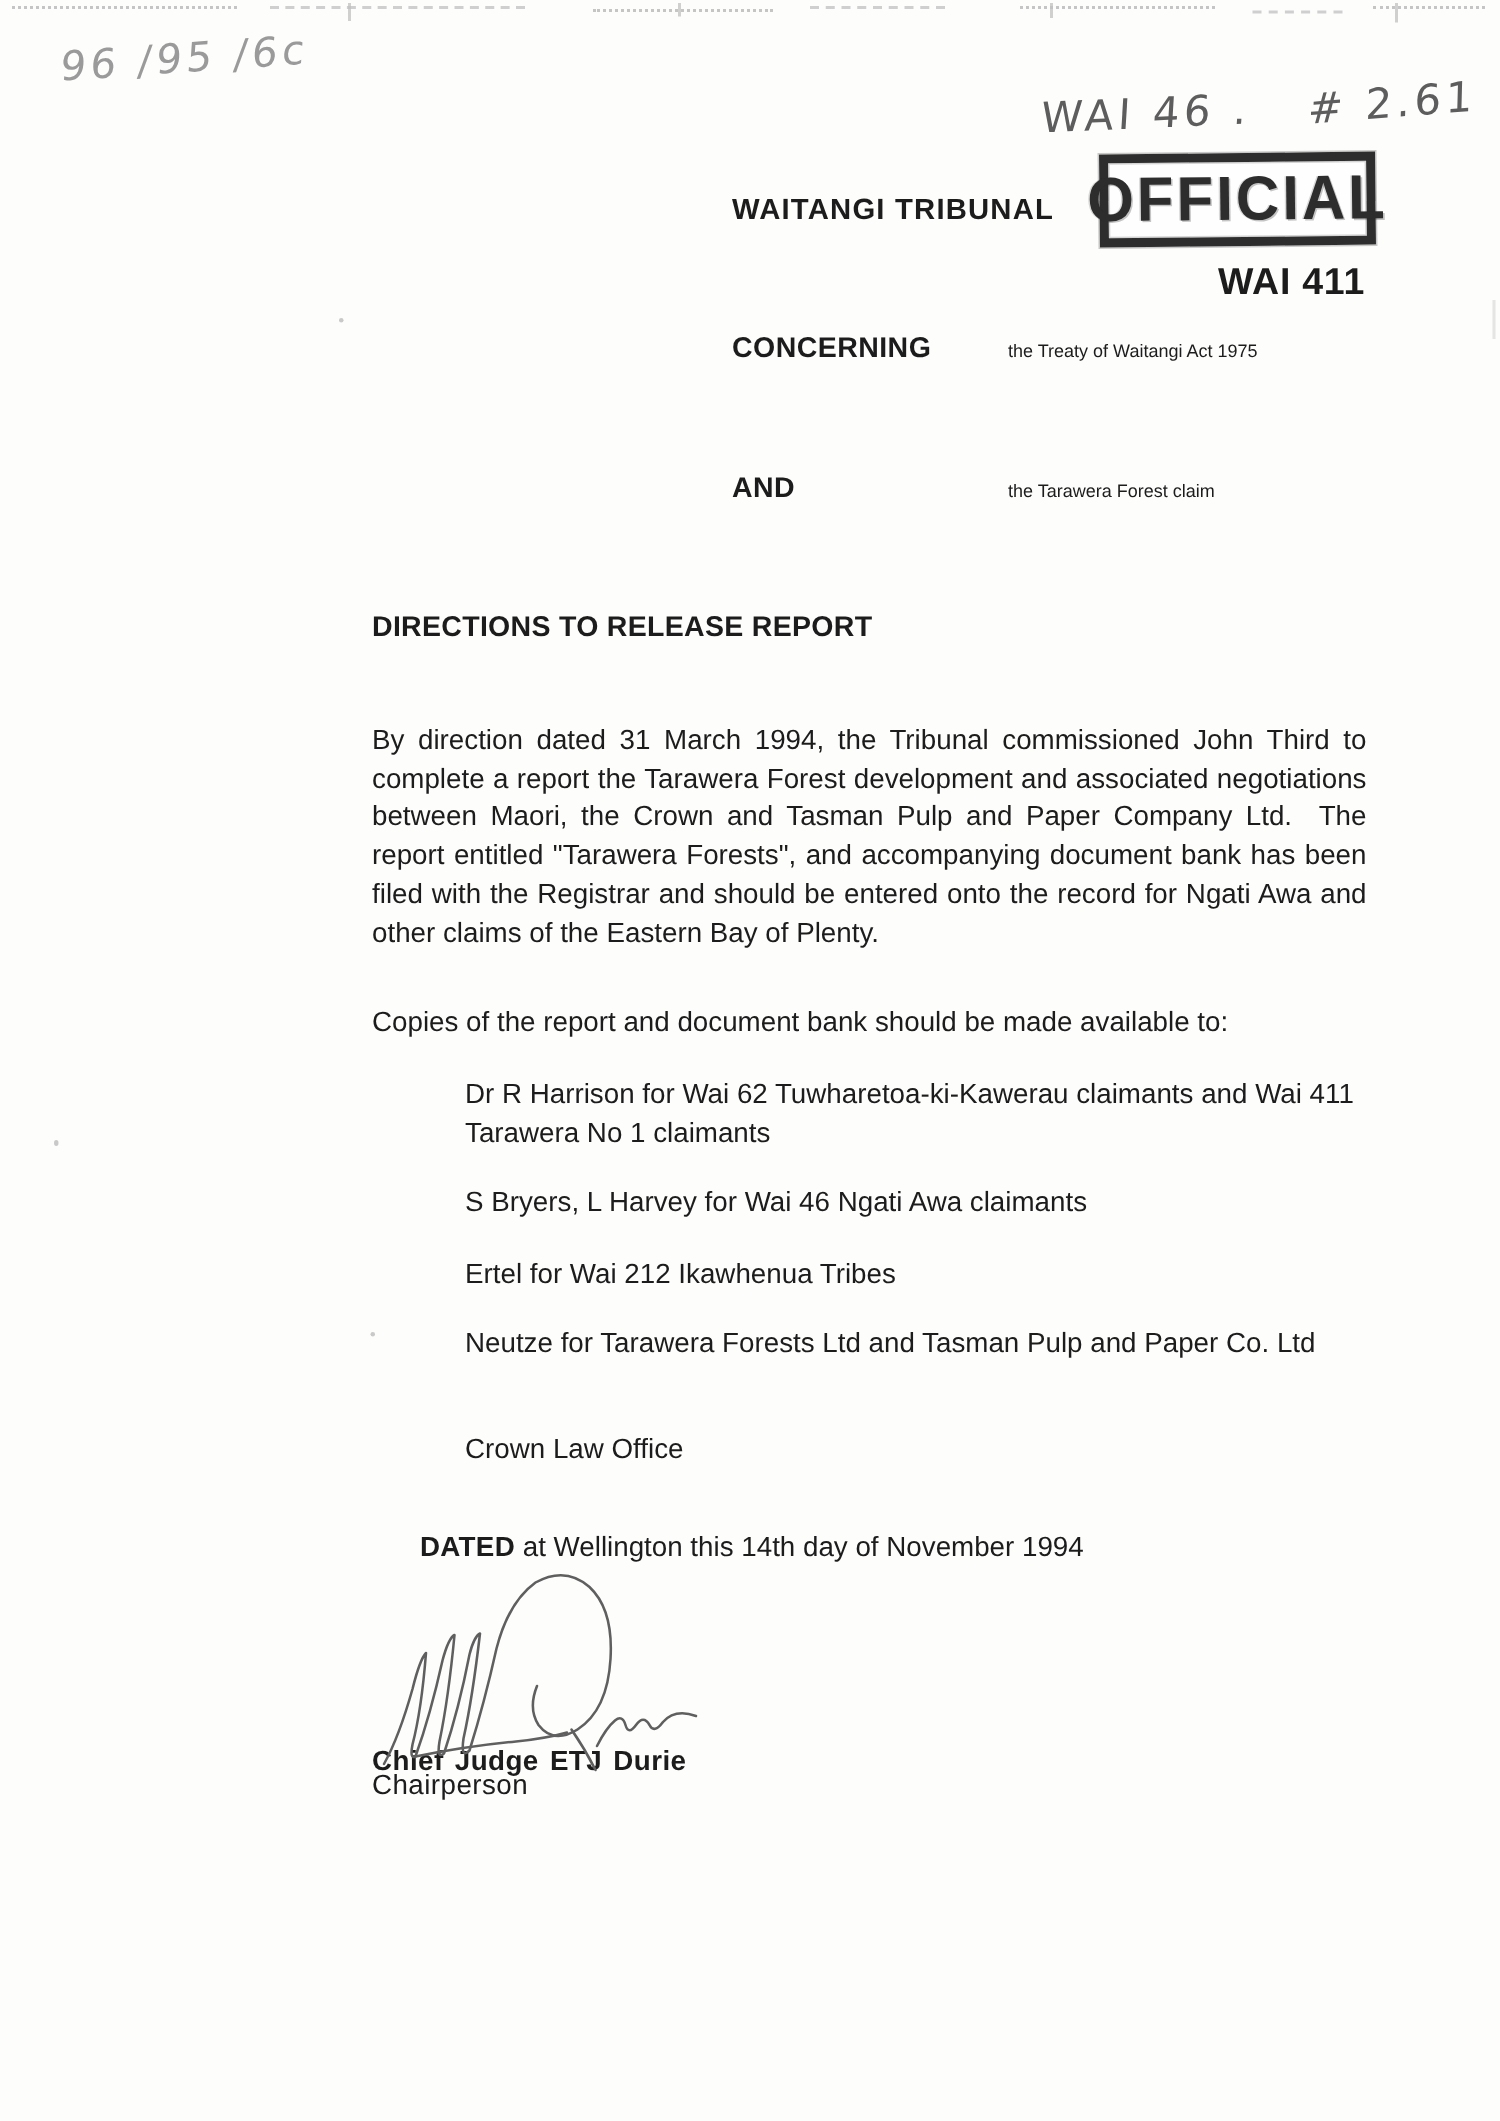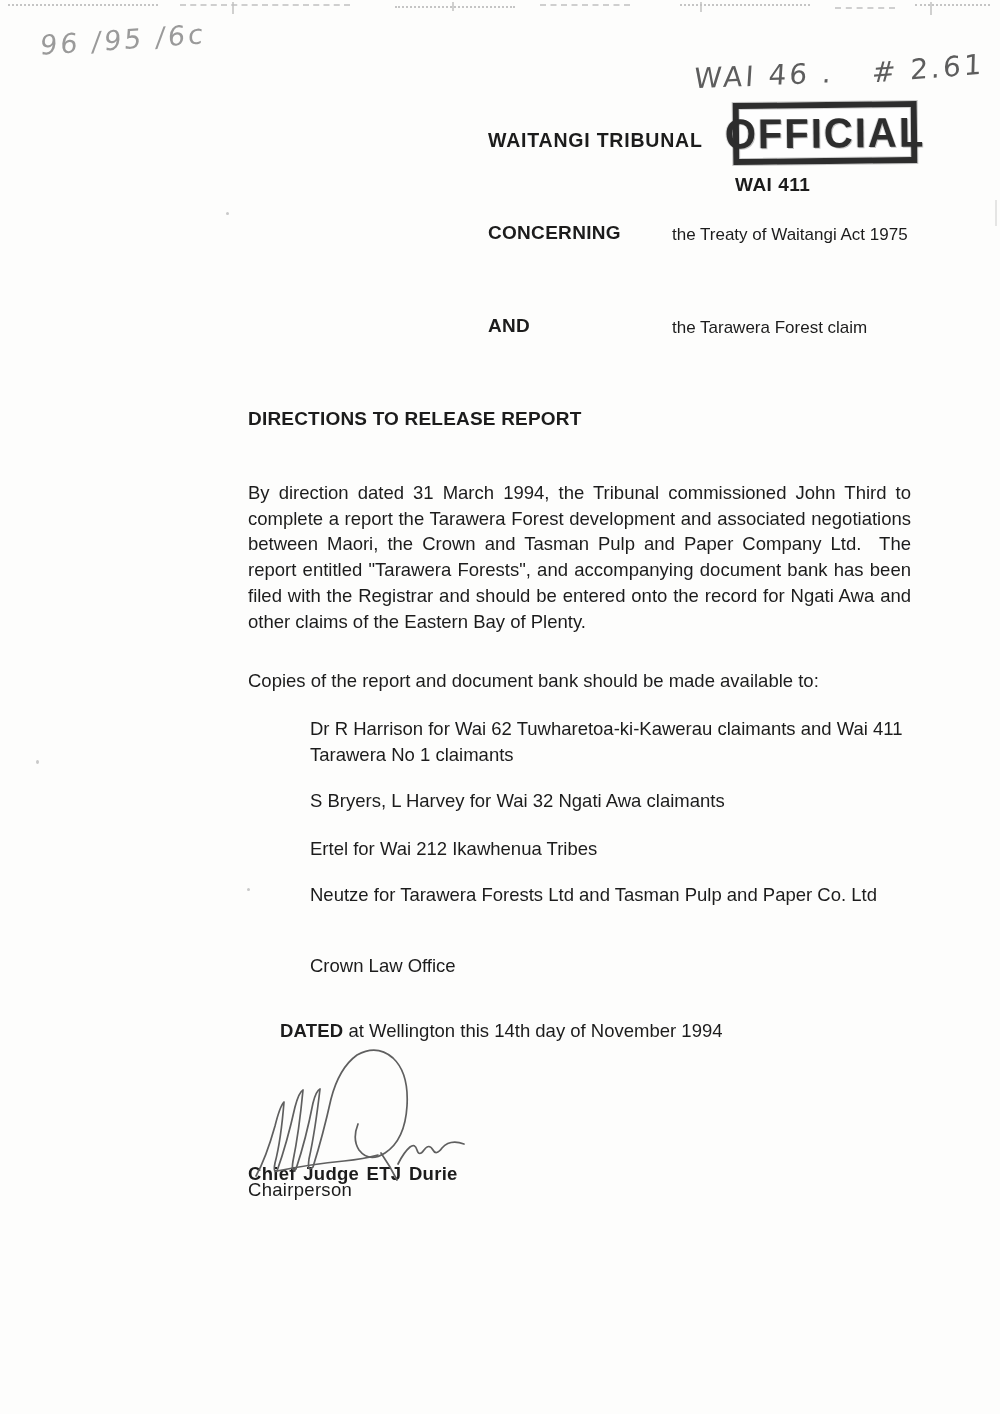--- a/index.html
+++ b/index.html
@@ -50,27 +50,27 @@
     background:rgba(255,255,255,.6);
   }
   .stamp-text{
     font-size:40px;font-weight:700;letter-spacing:2px;
     color:#2d2d2d;
     text-shadow:1px 1px 0 rgba(45,45,45,.28), -1px 0 0 rgba(45,45,45,.18);
     transform:scaleY(1.04);
   }
   .claim-number{
     position:absolute;left:735px;top:174px;width:175px;
-    text-align:left;font-size:19px;font-weight:700;letter-spacing:.5px;
+    text-align:right;font-size:25px;font-weight:700;letter-spacing:.5px;
   }
   
   .party-label{position:absolute;left:488px;font-size:19px;font-weight:700;letter-spacing:.3px;}
   .party-value{
     position:absolute;left:672px;width:240px;
-    font-size:17px;line-height:25.5px;
+    font-size:12px;line-height:25.5px;
     text-align:justify;
   }
   .party-value.single{text-align:left;white-space:nowrap;}
   .doc-heading{
     position:absolute;left:248px;width:663px;top:408px;
     text-align:left;font-size:19px;font-weight:700;letter-spacing:.2px;
   }
   .para{
     position:absolute;left:248px;width:663px;
     font-size:18.5px;line-height:25.7px;
@@ -125,21 +125,21 @@
   <div class="party-value" style="top:222px">the Treaty of Waitangi Act 1975</div>
   <div class="party-label" style="top:315px">AND</div>
   <div class="party-value single" style="top:315px">the Tarawera Forest claim</div>
 
   <div class="doc-heading">DIRECTIONS TO RELEASE REPORT</div>
 
   <div class="para" style="top:480px">By direction dated 31 March 1994, the Tribunal commissioned John Third to complete a report the Tarawera Forest development and associated negotiations between Maori, the Crown and Tasman Pulp and Paper Company Ltd.  The report entitled "Tarawera Forests", and accompanying document bank has been filed with the Registrar and should be entered onto the record for Ngati Awa and other claims of the Eastern Bay of Plenty.</div>
   <div class="para" style="top:668px">Copies of the report and document bank should be made available to:</div>
 
   <div class="recipient" style="top:716px">Dr R Harrison for Wai 62 Tuwharetoa-ki-Kawerau claimants and Wai 411 Tarawera No 1 claimants</div>
-  <div class="recipient" style="top:788px">S Bryers, L Harvey for Wai 32 Ngati Awa claimants</div>
+  <div class="recipient" style="top:788px">S Bryers, L Harvey for Wai 46 Ngati Awa claimants</div>
   <div class="recipient" style="top:836px">Ertel for Wai 212 Ikawhenua Tribes</div>
   <div class="recipient" style="top:953px">Crown Law Office</div>
   <div class="recipient" style="top:882px">Neutze for Tarawera Forests Ltd and Tasman Pulp and Paper Co. Ltd</div>
 
   <div class="dated-line"><b>DATED</b><span> at Wellington this 14th day of November 1994</span></div>
 
   <svg class="signature" viewBox="0 0 222 138" aria-hidden="true">
     <g fill="none" stroke="#5f5f5f" stroke-width="1.7" stroke-linecap="round" stroke-linejoin="round">
       <path d="M4,130 Q14,112 23,80 Q28,60 32,56 Q29,94 23,117 Q21,127 25,125
                Q35,97 43,61 Q47,46 51,44 Q47,86 41,115 Q39,127 44,123

